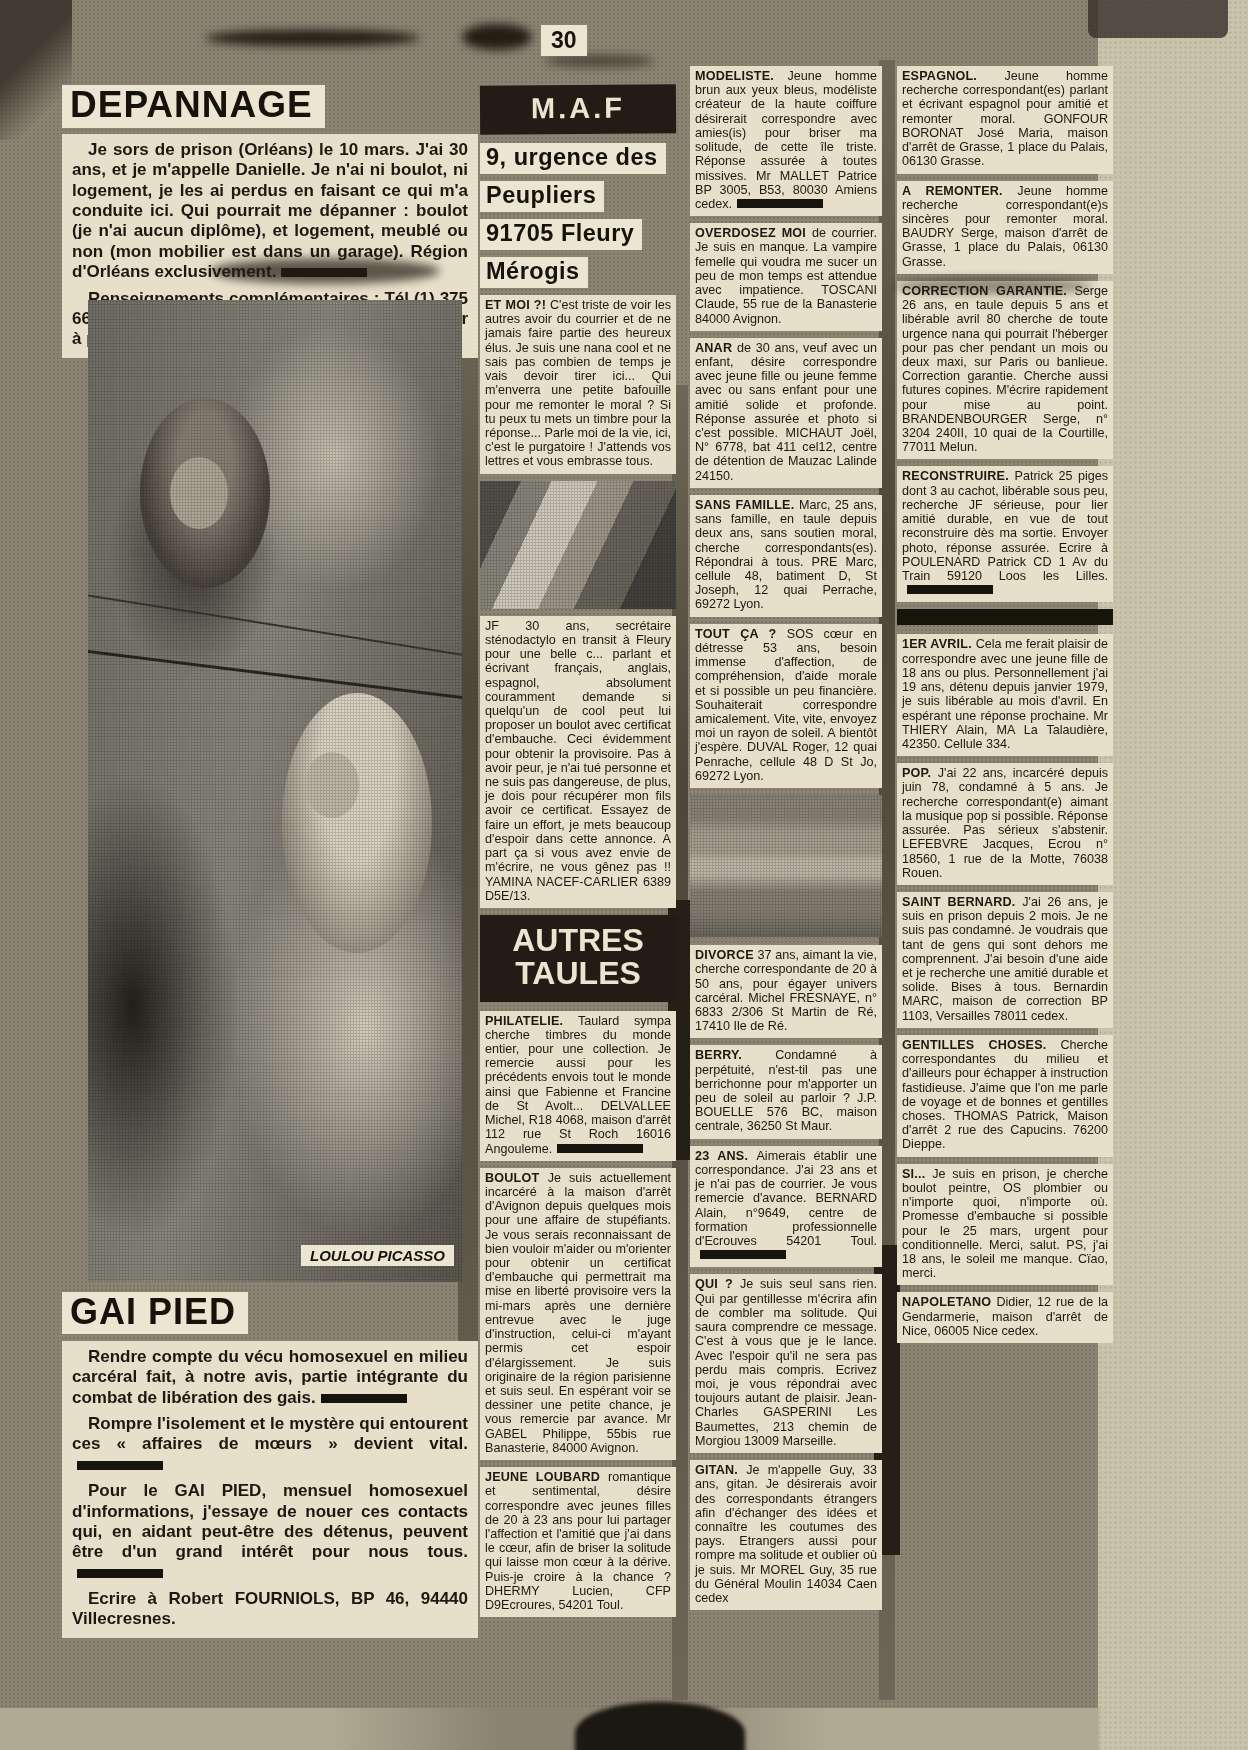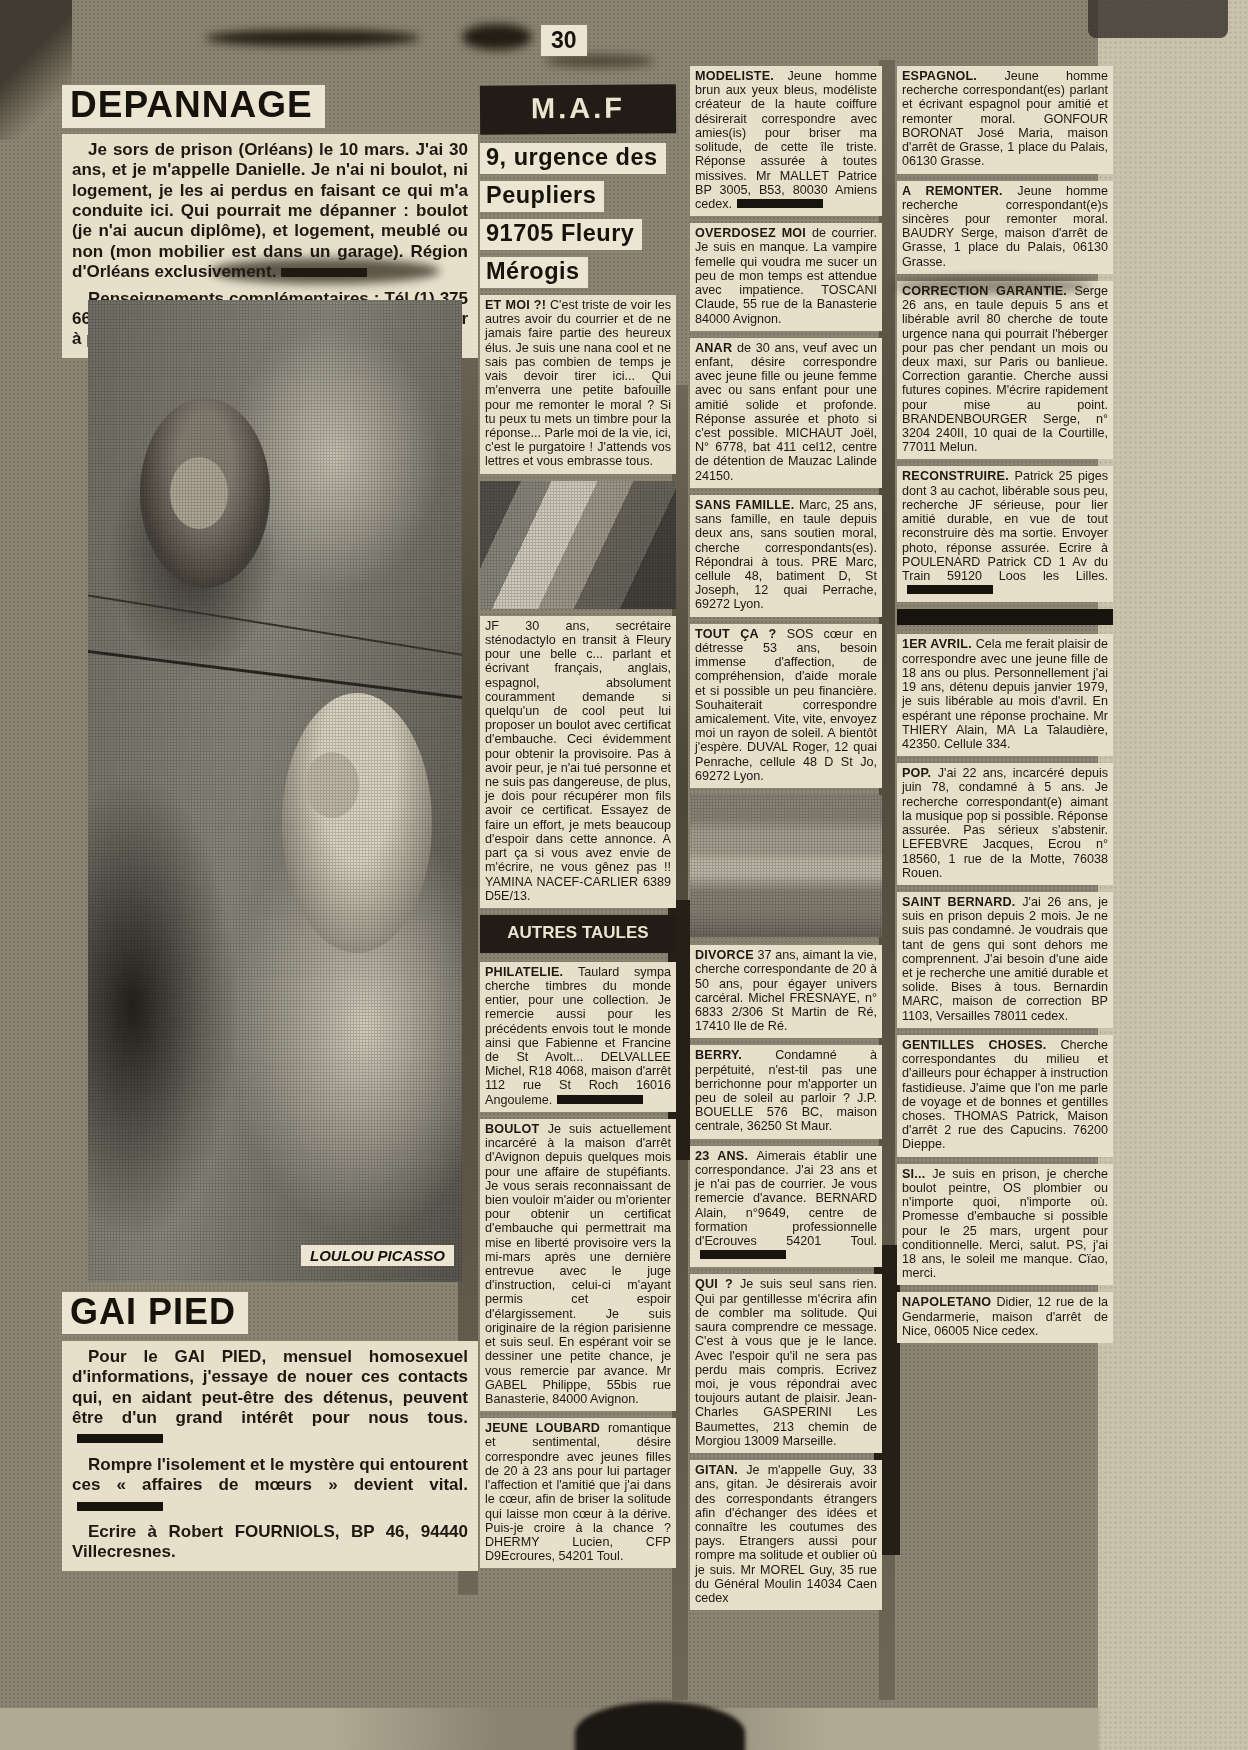--- a/index.html
+++ b/index.html
@@ -54,21 +54,21 @@
   .fig{position:absolute;border-radius:50%;}
   .wire{position:absolute;left:-5%;top:38%;width:110%;height:3px;background:#2a2722;transform:rotate(7deg);}
   .wire2{position:absolute;left:-5%;top:33%;width:110%;height:2px;background:#3a362f;transform:rotate(9deg);}
   .caption{position:absolute;right:8px;bottom:16px;background:#ece5d1;color:#16120c;
     font-weight:bold;font-size:15px;padding:2px 9px;z-index:2;}
   .photo-c2{height:128px;margin-bottom:7px;
     background:linear-gradient(115deg,#54524c 0 16%,#8d8a80 16% 28%,#d9d4c5 28% 46%,#a39e90 46% 60%,#6b6860 60% 78%,#45433e 78%);}
   .photo-c3{height:142px;margin-bottom:8px;
     background:linear-gradient(180deg,#8e897d 0 16%,#aba596 26% 40%,#c4beaf 46% 56%,#8a8579 68% 82%,#6d695e 100%);}
   .mafbox{font-size:29px;letter-spacing:3px;padding:7px 0 9px 0;margin-bottom:9px;transform:rotate(-.4deg);}
-  .atbox{font-size:17px;line-height:1.04;padding:9px 6px 11px 6px;margin:2px 0 9px 0;width:150px;margin-left:auto;margin-right:auto;}
+  .atbox{font-size:32px;line-height:1.04;padding:9px 6px 11px 6px;margin:2px 0 9px 0;width:150px;margin-left:auto;margin-right:auto;}
   .atwrap{background:#211c15;margin-bottom:9px;}
 </style>
 </head>
 <body>
 
 <div class="page">
 
   <div class="margin-right"></div>
   <div class="margin-bottom"></div>
   <div class="corner-tl"></div>
@@ -100,22 +100,23 @@
     <div class="fig" style="left:22%;top:16%;width:58px;height:72px;background:#b5ae9e;"></div>
     <div class="fig" style="left:58%;top:46%;width:54px;height:66px;background:#c9c2b1;"></div>
     <div class="wire"></div>
     <div class="wire2"></div>
     <div class="caption">LOULOU PICASSO</div>
   </div>
 
   <div class="col" style="left:62px;top:1292px;width:416px;">
     <div class="h-white" style="font-size:36px;letter-spacing:1px;">GAI PIED</div>
     <div class="para-wrap" style="margin-top:7px;">
+        <div class="para">Rendre compte du vécu homosexuel en milieu carcéral fait, à notre avis, partie intégrante du combat de libération des gais.<span class="bar"></span></div>
+        <div class="para">Rompre l'isolement et le mystère qui entourent ces « affaires de mœurs » devient vital.<span class="bar"></span></div>
         <div class="para">Pour le GAI PIED, mensuel homosexuel d'informations, j'essaye de nouer ces contacts qui, en aidant peut-être des détenus, peuvent être d'un grand intérêt pour nous tous.<span class="bar"></span></div>
-        <div class="para">Rompre l'isolement et le mystère qui entourent ces « affaires de mœurs » devient vital.<span class="bar"></span></div>
         <div class="para">Ecrire à Robert FOURNIOLS, BP 46, 94440 Villecresnes.</div>
       </div>
   </div>
 
   <div class="col" style="left:480px;top:85px;width:196px;">
     <div class="h-black mafbox">M.A.F</div>
     <div><div class="addr-line">9, urgence des</div><div class="addr-line">Peupliers</div><div class="addr-line">91705 Fleury</div><div class="addr-line">Mérogis</div></div>
     <div>
         <div class="ad"><b>ET MOI ?! </b>C'est triste de voir les autres avoir du courrier et de ne jamais faire partie des heureux élus. Je suis une nana cool et ne sais pas combien de temps je vais devoir tirer ici... Qui m'enverra une petite bafouille pour me remonter le moral ? Si tu peux tu mets un timbre pour la réponse... Parle moi de la vie, ici, c'est le purgatoire ! J'attends vos lettres et vous embrasse tous.</div>
       </div>

